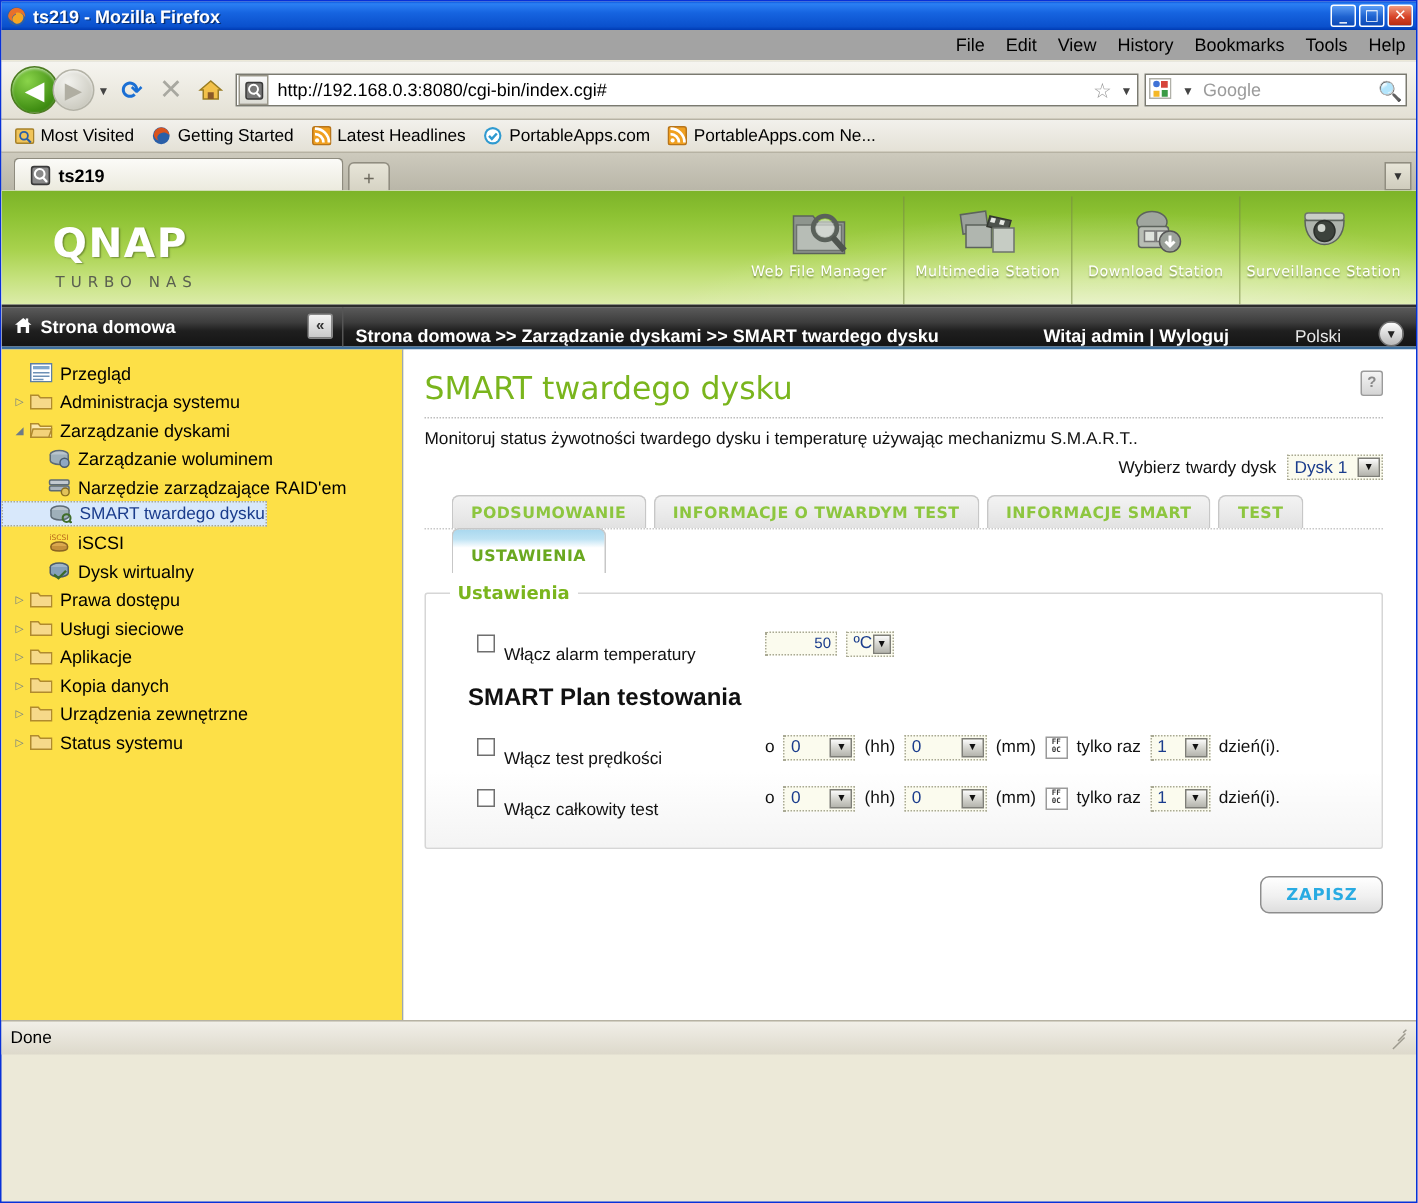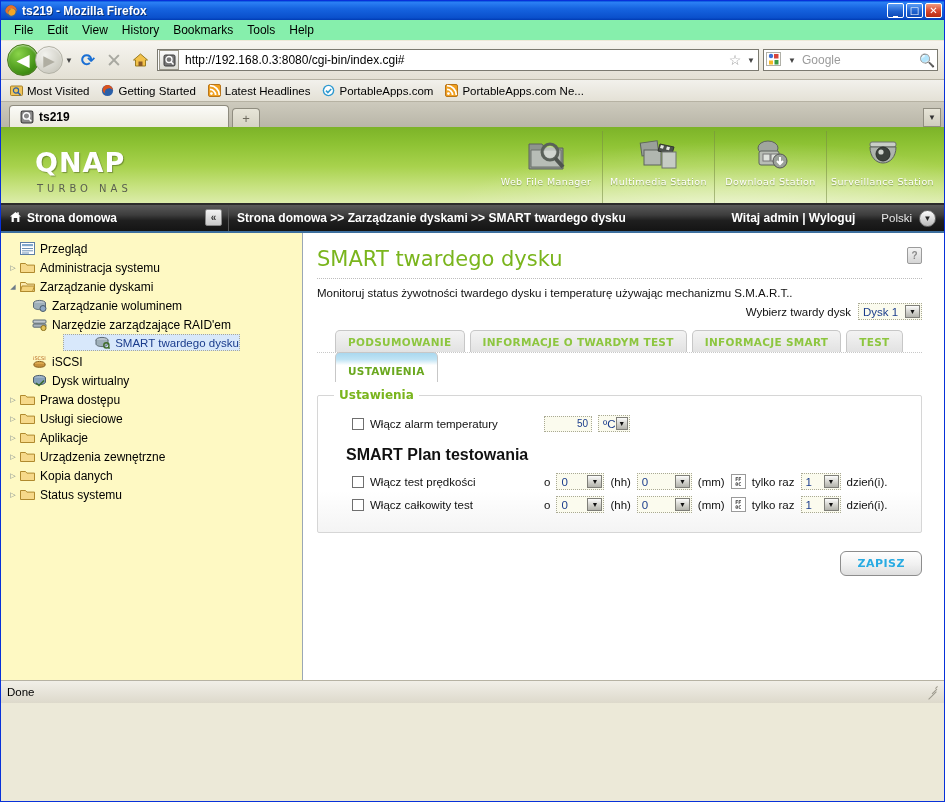--- a/index.html
+++ b/index.html
@@ -23,22 +23,22 @@
   .titlebar .tt{flex:1;text-shadow:1px 1px 0 rgba(0,0,0,.45);white-space:nowrap;overflow:hidden;}
   .wbtns{display:flex;gap:2px;}
   .wbtn{width:17px;height:15px;
     background:linear-gradient(to bottom,#5b9df5,#1e62d0 55%,#0d49b5);
     border:1px solid #fff;border-radius:2px;box-sizing:border-box;
     display:flex;align-items:center;justify-content:center;
     font-size:10px;line-height:1;color:#fff;font-family:"DejaVu Sans",sans-serif;}
   .wbtn.close{background:linear-gradient(to bottom,#f09a7e,#d8452a 55%,#b52b10);}
 
   
-  .menubar{height:20px;background:#86efac;display:flex;align-items:center;
-    padding-left:6px;border-bottom:1px solid #ece9d8;}
+  .menubar{height:20px;background:#a3a3a3;display:flex;align-items:center;
+    padding-left:6px;border-bottom:1px solid #ece9d8;justify-content:flex-end;}
   .menubar .mi{padding:2px 7px;font-size:12px;color:#000;}
 
   
   .navbar{height:38px;background:linear-gradient(to bottom,#f6f5f0,#e3e0d4);
     display:flex;align-items:center;padding:0 6px;
     border-bottom:1px solid #b6b2a3;}
   .navcircle{width:30px;height:30px;border-radius:50%;
     background:radial-gradient(circle at 35% 30%,#8ad44a,#3f8d12 70%,#2c6a08);
     border:1px solid #4d7b22;display:flex;align-items:center;justify-content:center;
     color:#fff;font-size:17px;line-height:1;box-shadow:inset 0 1px 2px rgba(255,255,255,.6);}
@@ -117,34 +117,34 @@
   .darkbar{height:26px;display:flex;
     background:linear-gradient(to bottom,#5a5a5a 0%,#3d3d3d 38%,#1f1f1f 60%,#141414 100%);
     border-bottom:2px solid #3d6f9e;}
   .dhome{width:228px;display:flex;align-items:center;padding-left:8px;
     color:#fff;font-weight:bold;font-size:12px;gap:5px;box-sizing:border-box;
     border-right:1px solid #555;position:relative;}
   .collapse{position:absolute;right:6px;top:4px;width:17px;height:17px;
     background:linear-gradient(to bottom,#f3f3f3,#c9c9c9);border:1px solid #888;
     border-radius:2px;color:#333;font-size:10px;display:flex;align-items:center;
     justify-content:center;box-sizing:border-box;}
-  .dcrumbs{flex:1;display:flex;align-items:center;padding:0 8px;
-    color:#fff;font-weight:bold;font-size:12px;}
+  .dcrumbs{flex:1;display:flex;align-items:flex-end;padding:0 8px;
+    color:#fff;font-weight:bold;font-size:12px;gap:18px;}
   .dcrumbs .spacer{flex:1;}
   .dcrumbs .welcome{font-weight:bold;margin-right:26px;}
   .dcrumbs .lang{font-weight:normal;font-size:11.5px;color:#e8e8e8;margin-right:7px;}
   .langbtn{width:17px;height:17px;border-radius:50%;
     background:linear-gradient(to bottom,#fdfdfd,#b9b9b9);border:1px solid #6e6e6e;
     display:flex;align-items:center;justify-content:center;font-size:8px;color:#222;
     box-sizing:border-box;}
 
   
   .pagebody{display:flex;height:449px;}
-  .sidebar{width:302px;background:#fef9c3;border-right:1px solid #9aa7b5;
-    box-sizing:border-box;padding-top:6px;text-align:center;}
+  .sidebar{width:268px;background:#fde047;border-right:1px solid #9aa7b5;
+    box-sizing:border-box;padding-top:6px;}
   .treeitem{height:19px;display:flex;align-items:center;font-size:12px;
     padding-left:6px;white-space:nowrap;}
   .treeitem.lvl2{padding-left:30px;}
   .treeitem.sel{background:#d8e8fb;}
   .arrow{width:12px;flex:none;display:flex;align-items:center;justify-content:center;
     font-size:7px;color:#6d7b88;}
   .tico{width:17px;height:15px;flex:none;margin-right:4px;display:flex;
     align-items:center;justify-content:center;}
 
   .content{flex:1;background:#fff;padding:14px 22px 0 14px;box-sizing:border-box;position:relative;}
@@ -186,21 +186,21 @@
 
   fieldset.box{border:1px solid #d6d6d6;border-radius:2px;margin:6px 0 0 0;
     padding:10px 0 16px 0;background:linear-gradient(to bottom,#ffffff 70%,#f4f4f4 100%);}
   fieldset.box legend{font-family:"DejaVu Sans",sans-serif;font-weight:bold;
     font-size:12px;color:#7ab51d;padding:0 5px;margin-left:16px;}
   .frow{display:flex;align-items:center;font-size:11.5px;color:#111;
     padding:3px 0 3px 34px;gap:6px;}
   .cb{width:12px;height:12px;background:#fff;border:1px solid #6f6f6f;
     box-sizing:border-box;flex:none;}
   .lbl{min-width:0;white-space:nowrap;}
-  .lbl.w{width:168px;}
+  .lbl.w{width:168px;margin-top:16px;}
   .sectitle{font-weight:bold;font-size:16px;color:#111;padding:11px 0 6px 28px;}
   .brokenimg{width:13px;height:13px;border:1px solid #9a9a9a;background:#fff;
     display:inline-flex;align-items:center;justify-content:center;flex:none;
     font-family:"DejaVu Sans Mono",monospace;font-size:5px;line-height:5px;color:#333;
     flex-direction:column;}
   .savewrap{display:flex;justify-content:flex-end;padding:18px 0 0 0;}
   .savebtn{min-width:74px;height:25px;padding:0 16px;
     background:linear-gradient(to bottom,#ffffff,#f0f0f0 55%,#dedede);
     border:1px solid #8d8d8d;border-radius:6px;display:flex;align-items:center;
     justify-content:center;font-family:"DejaVu Sans",sans-serif;font-weight:bold;
@@ -550,30 +550,30 @@
           </span>
           <span class="lbl">Aplikacje</span>
         </div>
         <div class="treeitem">
           <span class="arrow">▷</span>
           <span class="tico">
             <svg width="15" height="12" viewBox="0 0 15 12">
                 <path d="M0.5 1.5h5l1.4 1.6h7.6v7.4H0.5z" fill="#f6d98a" stroke="#b08a2e"></path>
               </svg>
           </span>
+          <span class="lbl">Kopia danych</span>
+        </div>
+        <div class="treeitem">
+          <span class="arrow">▷</span>
+          <span class="tico">
+            <svg width="15" height="12" viewBox="0 0 15 12">
+                <path d="M0.5 1.5h5l1.4 1.6h7.6v7.4H0.5z" fill="#f6d98a" stroke="#b08a2e"></path>
+              </svg>
+          </span>
           <span class="lbl">Urządzenia zewnętrzne</span>
-        </div>
-        <div class="treeitem">
-          <span class="arrow">▷</span>
-          <span class="tico">
-            <svg width="15" height="12" viewBox="0 0 15 12">
-                <path d="M0.5 1.5h5l1.4 1.6h7.6v7.4H0.5z" fill="#f6d98a" stroke="#b08a2e"></path>
-              </svg>
-          </span>
-          <span class="lbl">Kopia danych</span>
         </div>
         <div class="treeitem">
           <span class="arrow">▷</span>
           <span class="tico">
             <svg width="15" height="12" viewBox="0 0 15 12">
                 <path d="M0.5 1.5h5l1.4 1.6h7.6v7.4H0.5z" fill="#f6d98a" stroke="#b08a2e"></path>
               </svg>
           </span>
           <span class="lbl">Status systemu</span>
         </div>

